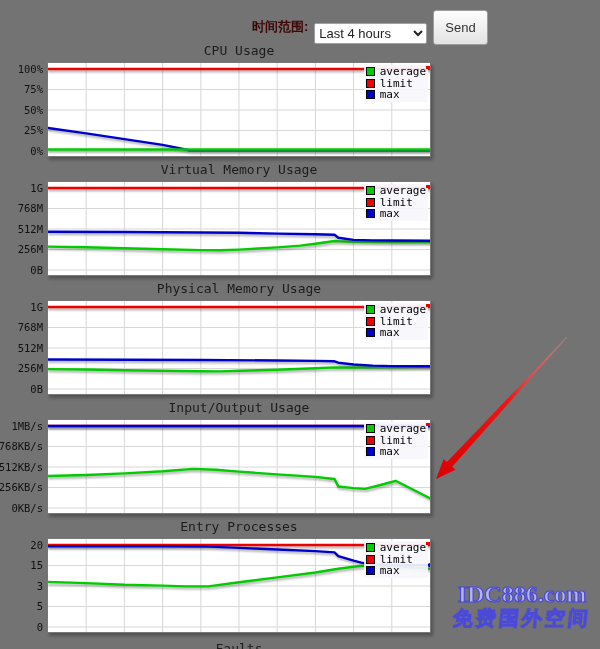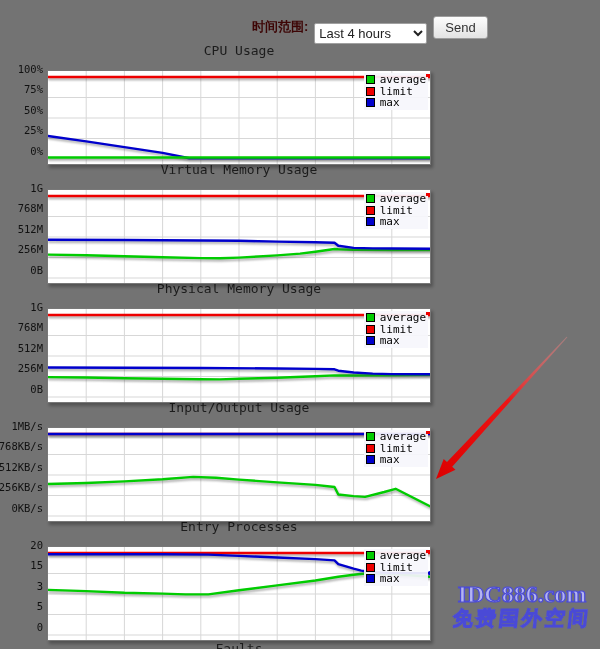--- a/index.html
+++ b/index.html
@@ -14,41 +14,41 @@
     display:flex; align-items:center; gap:6px; white-space:nowrap;
   }
   #time-label { font-size:13px; font-weight:bold; color:#3d0505; }
   #range-select {
     width:113px; height:21px; font-size:13px; color:#222;
     border:1px solid #a0a0a0; background:#fff; border-radius:2px;
     font-family:"Liberation Sans", sans-serif;
     margin-top:12px;
   }
   #send-btn {
-    height:23px; padding:2px 11px; font-size:13px; color:#333;
+    height:35px; padding:2px 11px; font-size:13px; color:#333;
     border:1px solid #9d9d9d; border-radius:3px;
     background:linear-gradient(#fdfdfd,#e3e3e3);
     font-family:"Liberation Sans", sans-serif; cursor:pointer;
   }
   
   #charts { position:absolute; left:0; top:44px; width:600px; }
   .chart { width:600px; margin-bottom:6px; }
   .chart-title {
     margin-left:47px; width:384px; text-align:center;
     font-family:"DejaVu Sans Mono", monospace; font-size:13px; line-height:14px;
     color:#1c1c1c; margin-bottom:4px;
   }
   .chart-body { position:relative; height:95px; }
   .ylabels { position:absolute; left:0; top:0; width:47px; height:95px; }
   .ylabel {
     position:absolute; right:4px; font-family:"DejaVu Sans Mono", monospace;
     font-size:10.5px; line-height:11px; color:#111; white-space:nowrap;
   }
   .plot {
-    position:absolute; left:47px; top:8px; width:384px; height:95px;
+    position:absolute; left:47px; top:0; width:384px; height:95px;
     border:1px solid #787878; background:#fff;
     box-shadow:2px 3px 3px rgba(0,0,0,0.28);
   }
   .plot svg { display:block; }
   .gridline { stroke:#d7d7d7; stroke-width:1; }
   .dataline {
     fill:none; stroke-width:2.4; stroke-linejoin:round; stroke-linecap:round;
     filter:drop-shadow(1px 2px 1px rgba(70,70,70,0.45));
   }
   

